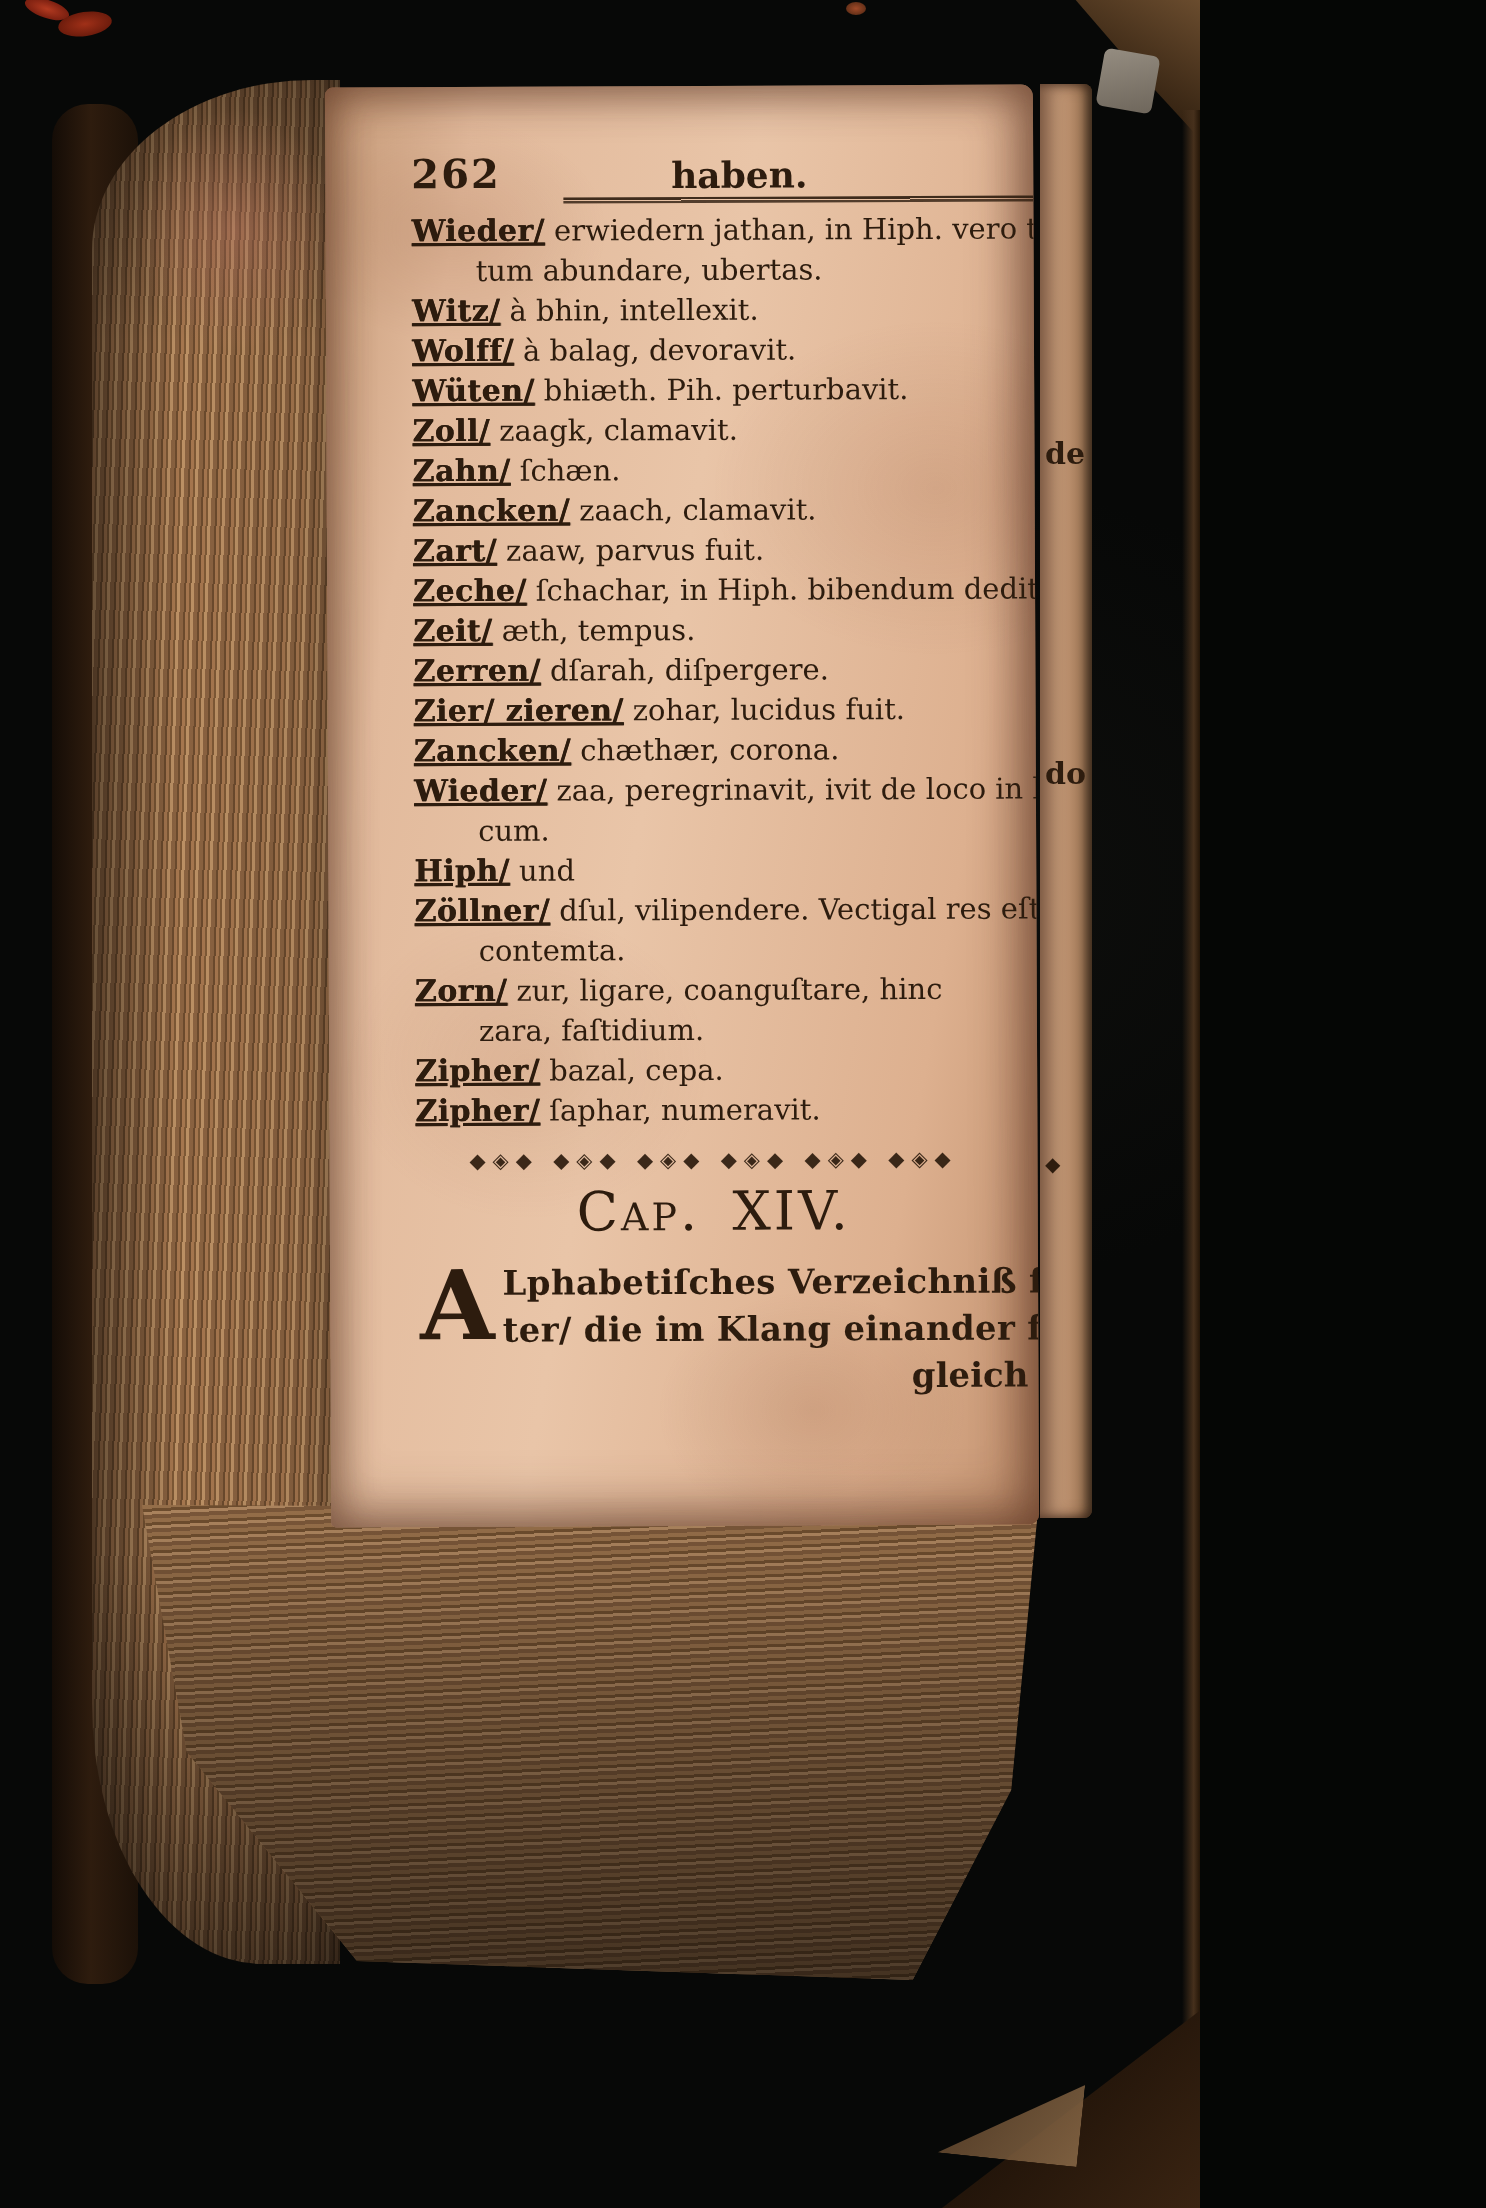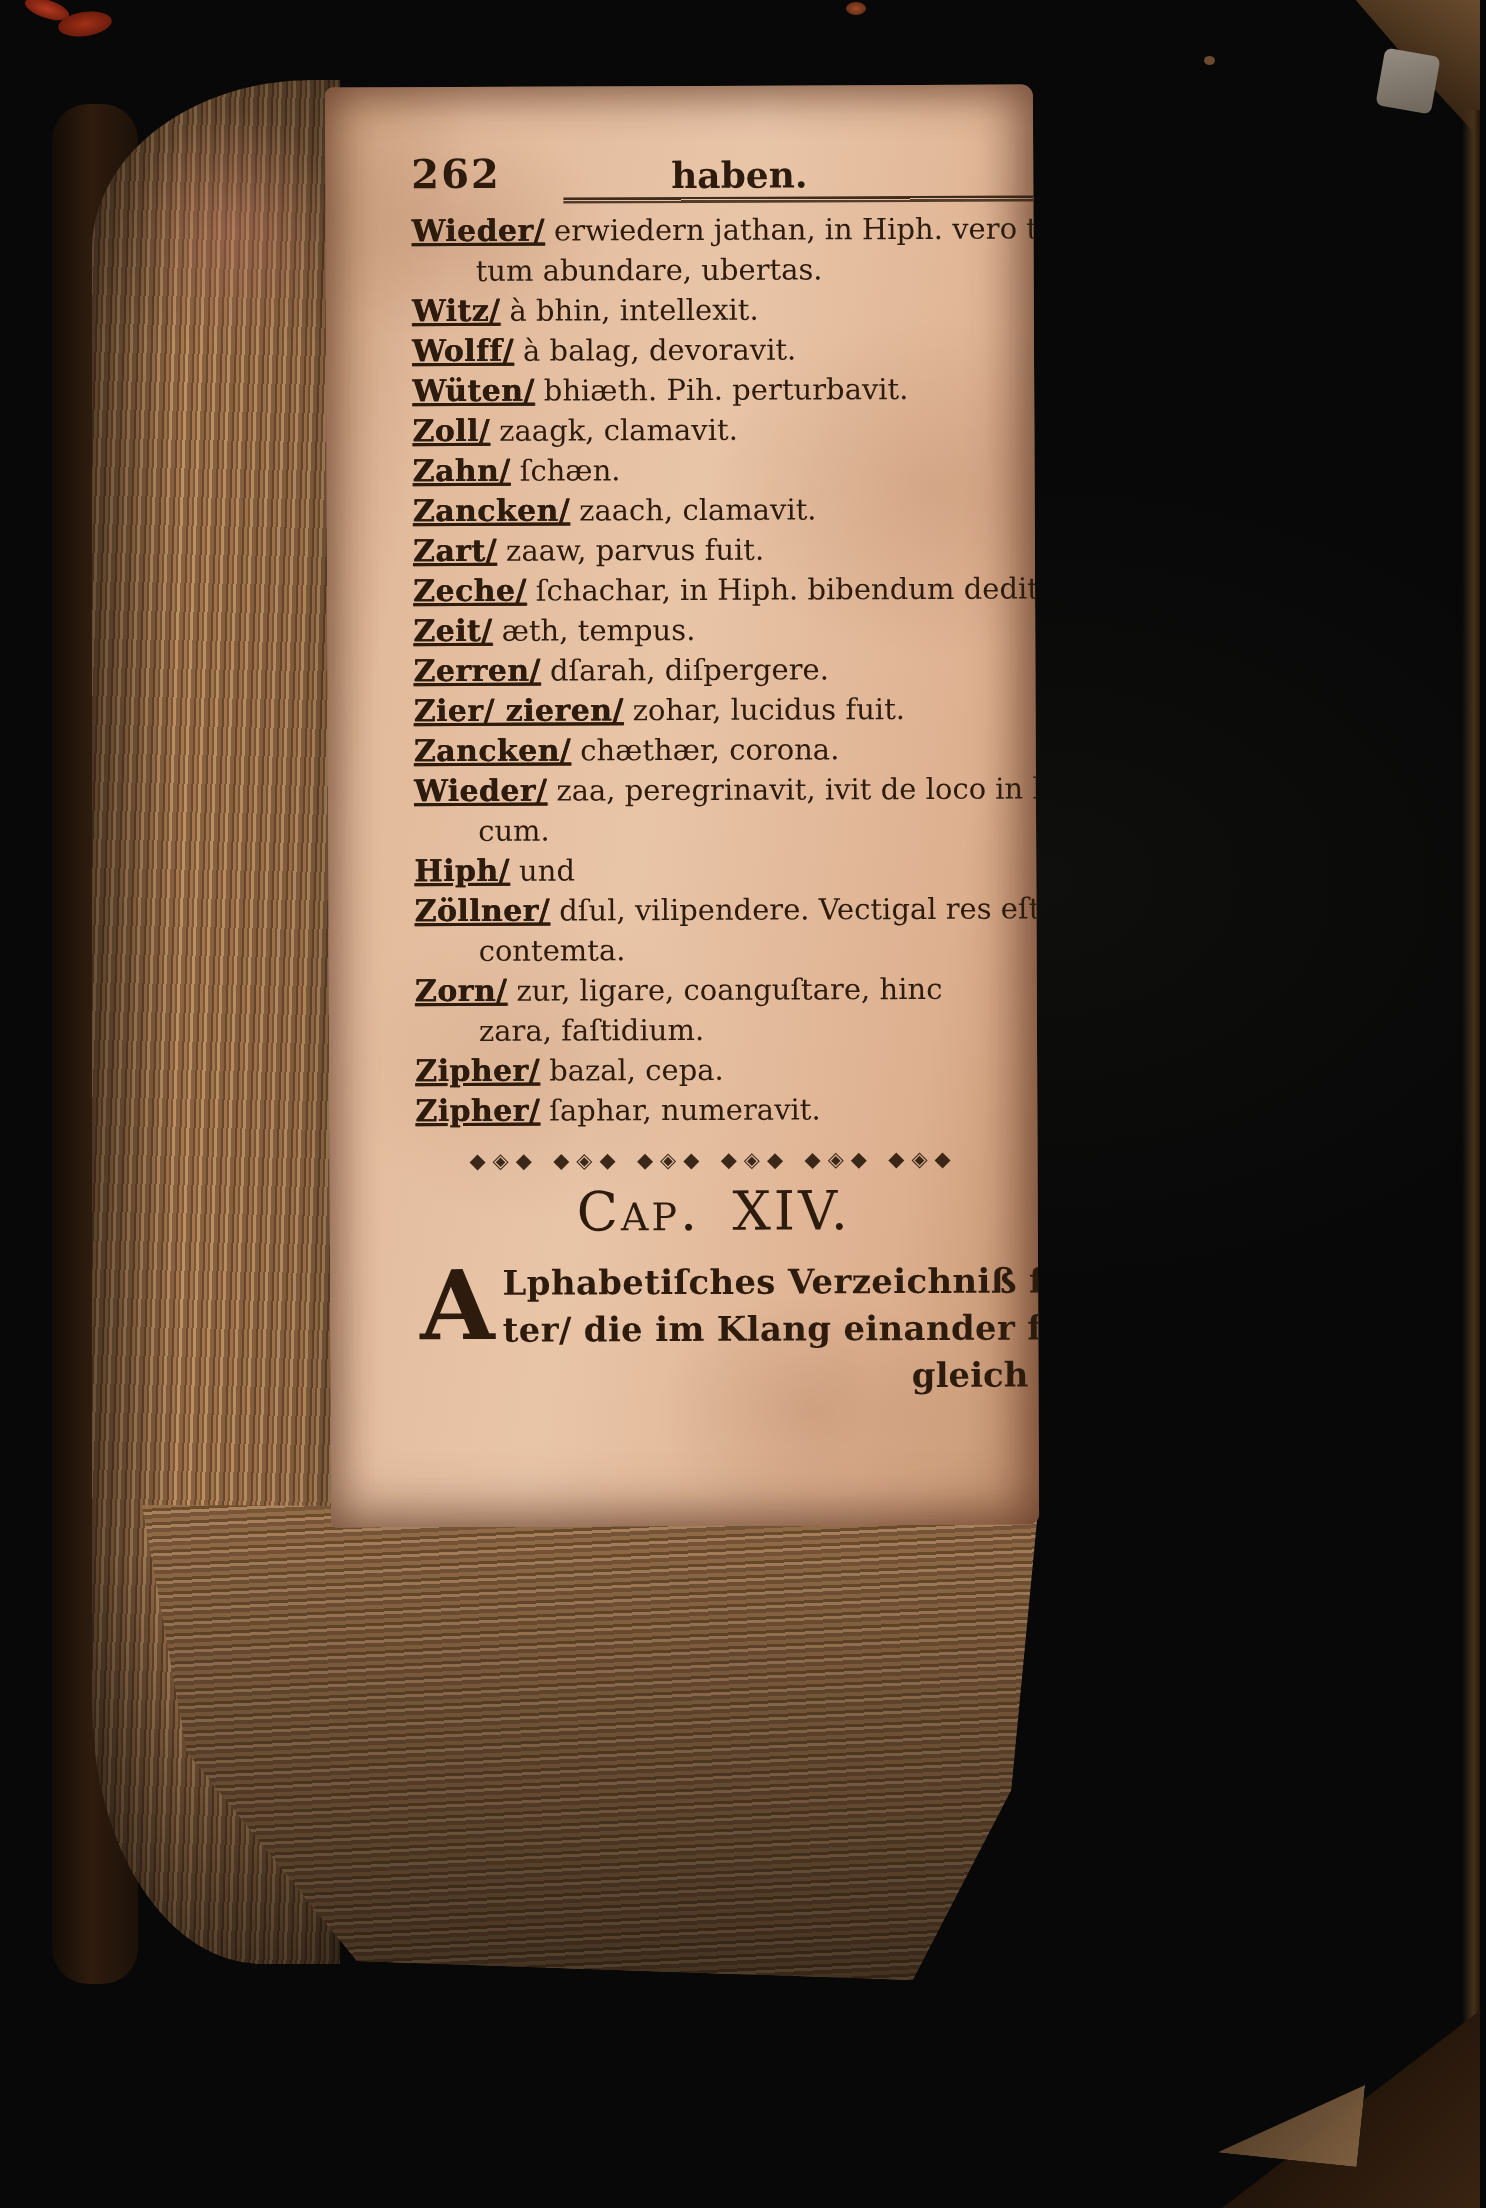--- a/index.html
+++ b/index.html
@@ -1,17 +1,17 @@
 <!DOCTYPE html>
 <html style="--ink: #2d1c0e; --paper: #e2ba9c; --page_edge: #a5764e; --leather: #2e1c0e; --background: #070807; --accent_red: #a03018;"><head>
 <meta charset="utf-8">
 <style>
   html, body { margin:0; padding:0; background:#050605; }
   .photo {
-    position:relative; width:1480px; height:2208px; overflow:hidden;
+    position:relative; width:1200px; height:2208px; overflow:hidden;
     background:
       radial-gradient(900px 600px at 70% 40%, rgba(30,30,26,.35), transparent 70%),
       #070807;
     font-family:"DejaVu Serif", "Liberation Serif", serif;
   }
 
   
   .leather-spine {
     position:absolute; left:52px; top:104px; width:86px; height:1880px;
     background:linear-gradient(90deg, #140c06, #2e1c0e 45%, #1c1108);
@@ -228,20 +228,25 @@
       <div class="para">
         <span class="dropcap">A</span>
         <div class="pline">Lphabetiſches Verzeichniß ſolcher Wör-</div>
         <div class="pline">ter/ die im Klang einander faſt gan-</div>
         <div class="catch">gleich</div>
       </div>
 
     </div>
   </div>
 
+  <div class="page-next">
+    <span class="frag frag-1">de</span>
+    <span class="frag frag-2">do</span>
+    <span class="frag frag-3">◆</span>
+  </div>
 
   <div class="cover-tr"></div>
   <div class="cover-chip"></div>
   <div class="edge-right"></div>
   <div class="cover-br"></div>
   <div class="corner-tan"></div>
 
   <div class="speck speck-a"></div>
   <div class="speck speck-b"></div>
   <div class="speck speck-c"></div>

